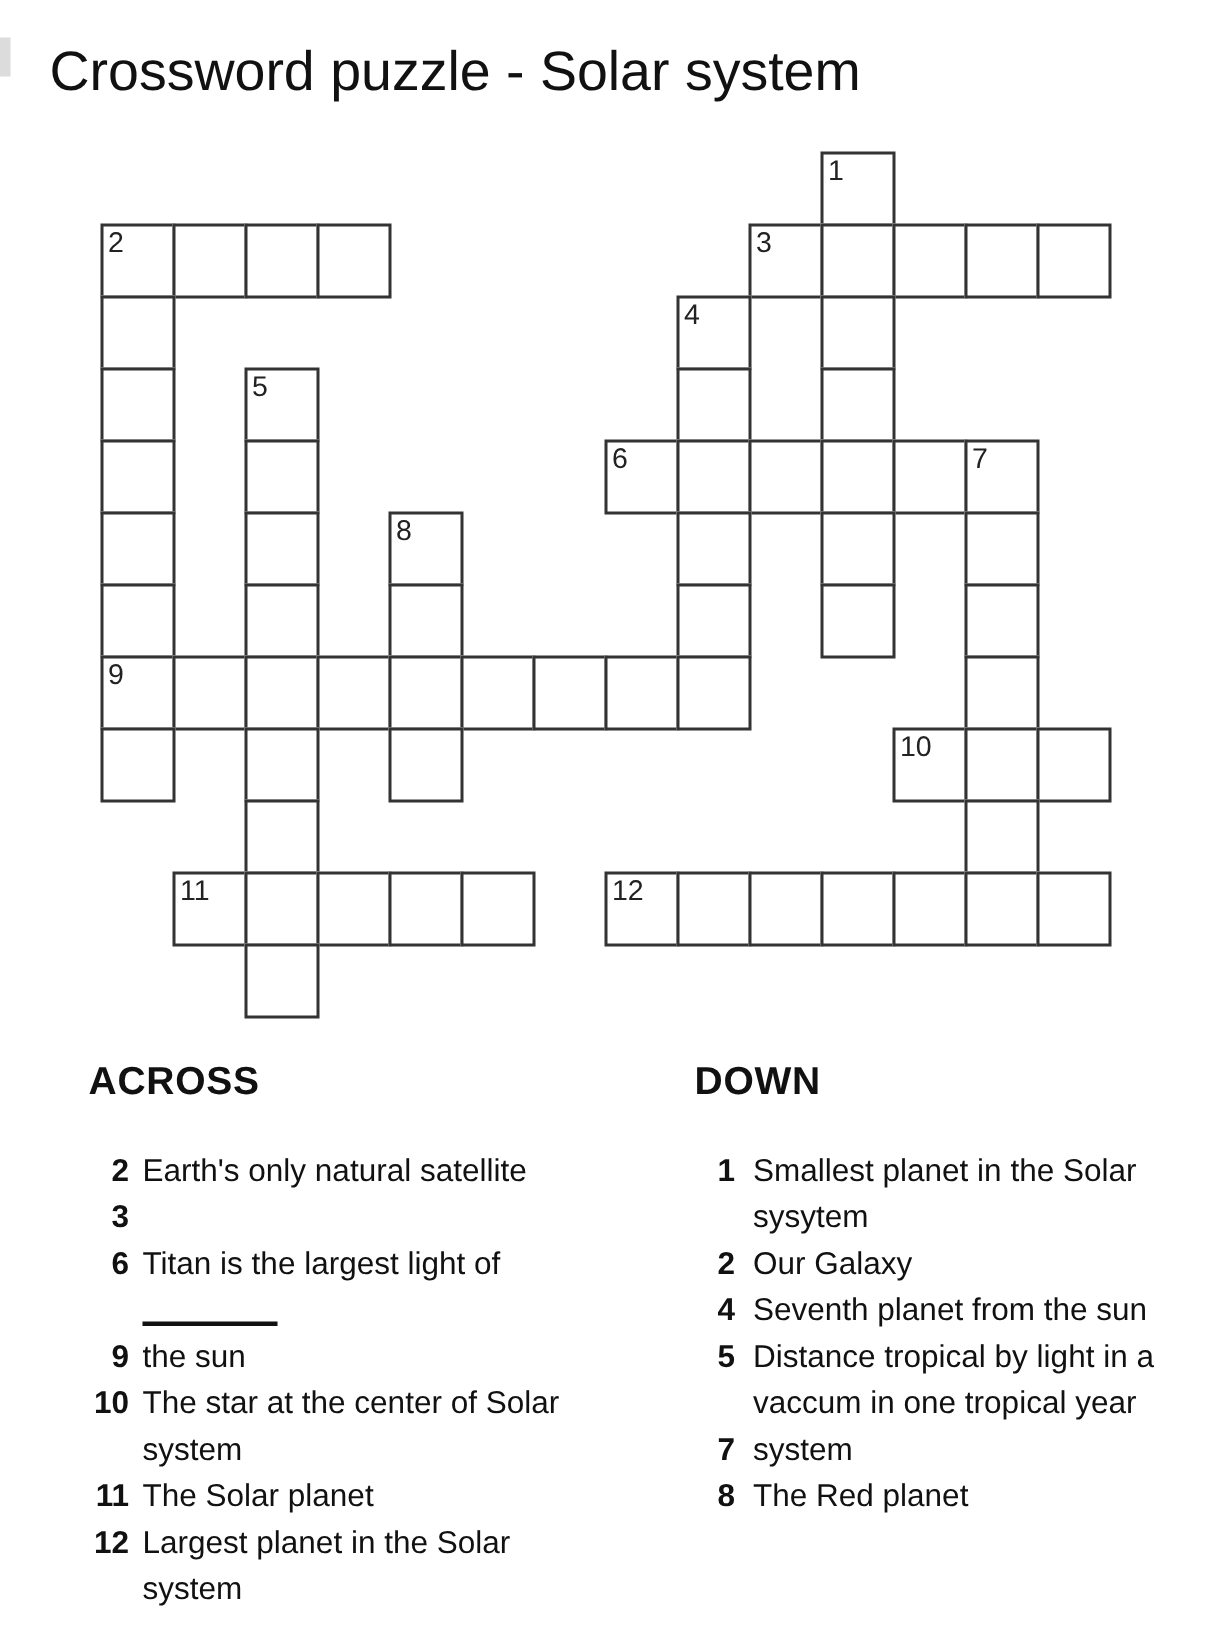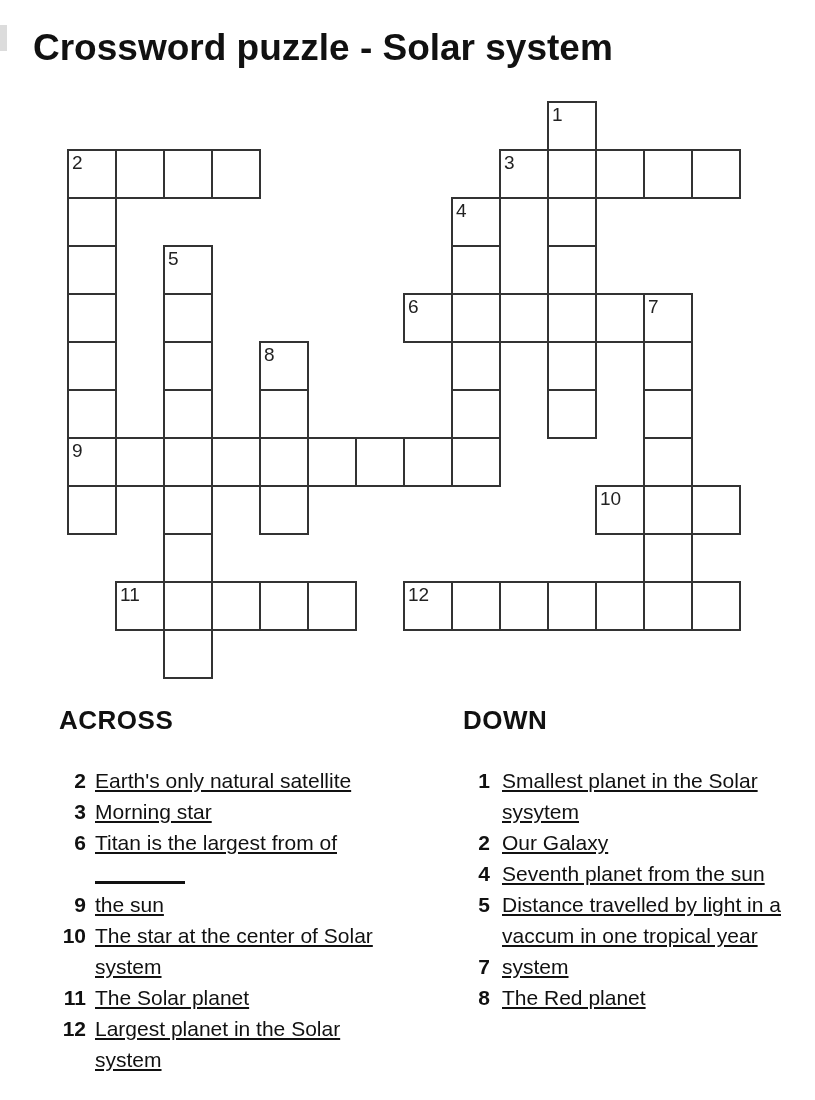--- a/index.html
+++ b/index.html
@@ -12,21 +12,21 @@
     width:815px;height:1100px;position:relative;overflow:hidden;
     font-family:"Liberation Sans", sans-serif;color:var(--text);
   }
   .page{position:absolute;inset:0;background:var(--bg);}
   .scan-artifact{
     position:absolute;left:0;top:25px;width:7px;height:26px;
     background:#dcdcdc;
   }
   .title{
     position:absolute;left:33px;top:27px;margin:0;
-    font-size:37px;font-weight:700;line-height:1.15;white-space:nowrap;
+    font-size:37px;font-weight:400;line-height:1.15;white-space:nowrap;
     color:var(--text);
   }
   #grid{position:absolute;inset:0;}
   .cell{
     position:absolute;width:50px;height:50px;box-sizing:border-box;
     border:2px solid var(--grid-line);background:var(--bg);
   }
   .cell-num{
     position:absolute;left:3px;top:1px;
     font-size:19px;line-height:1.15;color:#222222;
@@ -40,21 +40,21 @@
   .clue-list{position:absolute;top:765px;}
   #across-list{left:56px;}
   #down-list{left:462px;}
   .clue-row{display:flex;align-items:flex-start;}
   .clue-num{
     flex:none;text-align:right;font-weight:700;
     font-size:21px;line-height:31px;
   }
   #across-list .clue-num{width:30px;margin-right:9px;}
   #down-list .clue-num{width:28px;margin-right:12px;}
-  .clue-text{font-size:21px;text-decoration:underline;}
+  .clue-text{font-size:21px;}
   .clue-line{height:31px;line-height:31px;white-space:nowrap;}
   .clue-blank{
     display:inline-block;width:90px;height:23px;
     border-bottom:3px solid var(--text);vertical-align:baseline;
   }
 </style>
 </head>
 <body>
 
 <div class="page">
@@ -158,28 +158,25 @@
   <div class="clues-header" id="down-header">DOWN</div>
   <div class="clue-list" id="across-list">
       <div class="clue-row">
         <div class="clue-num">2</div>
         <div class="clue-text">
           <div class="clue-line">Earth's only natural satellite</div>
         </div>
       </div>
       <div class="clue-row">
         <div class="clue-num">3</div>
-        <div class="clue-text">
-          <div class="clue-line">Morning star</div>
-        </div>
       </div>
       <div class="clue-row">
         <div class="clue-num">6</div>
         <div class="clue-text">
-          <div class="clue-line">Titan is the largest from of</div>
+          <div class="clue-line">Titan is the largest light of</div>
           <div class="clue-line"><span class="clue-blank"></span></div>
         </div>
       </div>
       <div class="clue-row">
         <div class="clue-num">9</div>
         <div class="clue-text">
           <div class="clue-line">the sun</div>
         </div>
       </div>
       <div class="clue-row">
@@ -219,21 +216,21 @@
       </div>
       <div class="clue-row">
         <div class="clue-num">4</div>
         <div class="clue-text">
           <div class="clue-line">Seventh planet from the sun</div>
         </div>
       </div>
       <div class="clue-row">
         <div class="clue-num">5</div>
         <div class="clue-text">
-          <div class="clue-line">Distance travelled by light in a</div>
+          <div class="clue-line">Distance tropical by light in a</div>
           <div class="clue-line">vaccum in one tropical year</div>
         </div>
       </div>
       <div class="clue-row">
         <div class="clue-num">7</div>
         <div class="clue-text">
           <div class="clue-line">system</div>
         </div>
       </div>
       <div class="clue-row">

